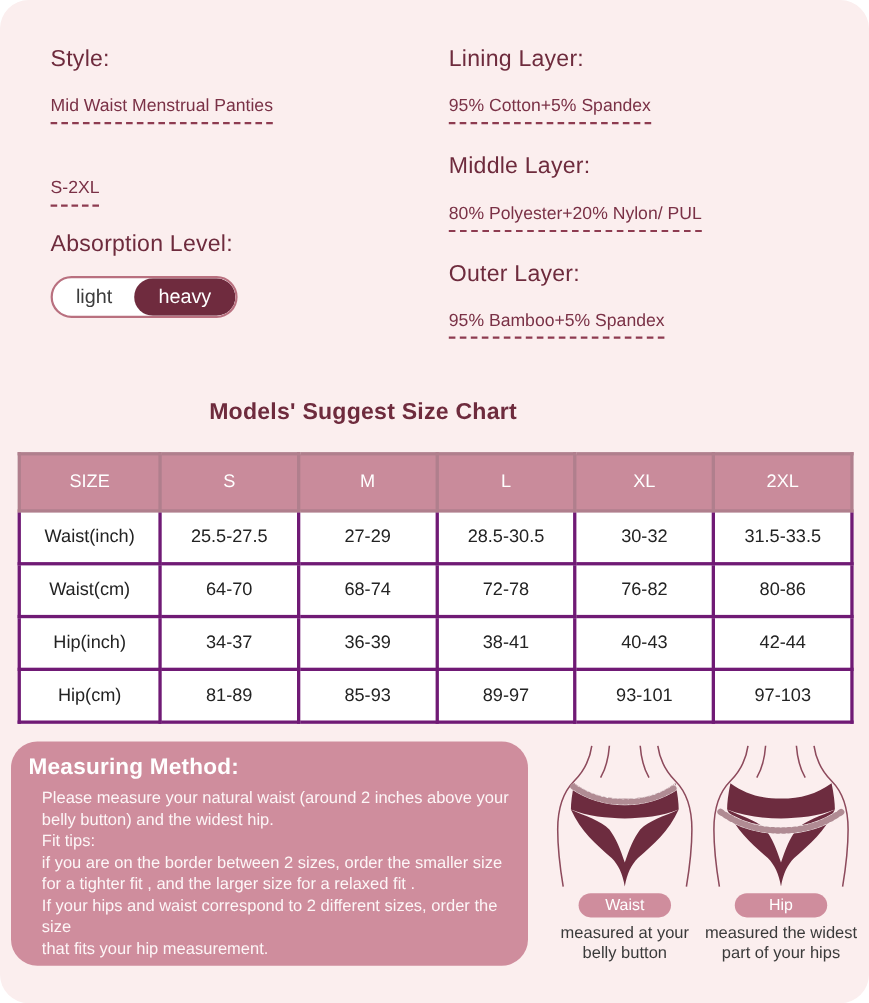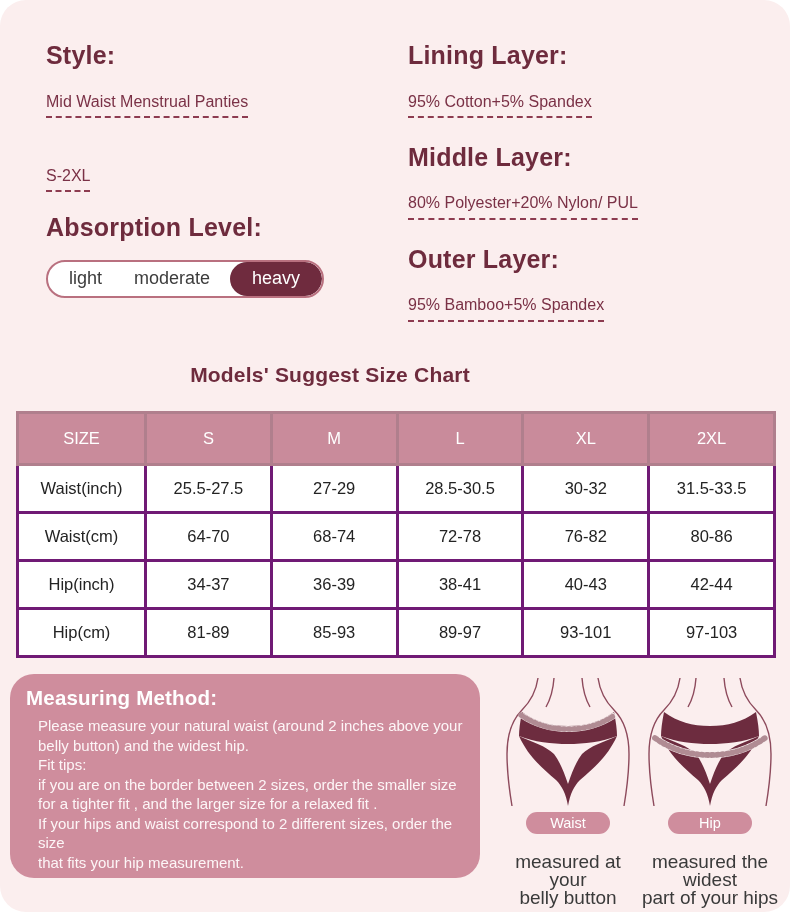--- a/index.html
+++ b/index.html
@@ -14,21 +14,21 @@
     box-sizing:border-box;
   }
 
   
   .specs{position:absolute;left:0;top:0;width:790px;height:350px;}
   .col{position:absolute;}
   .col-left{left:46px;top:42px;width:340px;}
   .col-right{left:408px;top:42px;width:360px;}
 
   .spec-label{
-    color:#6e2b3d;font-weight:bold;font-size:25px;
+    color:#6e2b3d;font-weight:normal;font-size:21px;
     letter-spacing:.2px;line-height:1.1;
   }
   .spec-value{
     display:inline-block;color:#7a3146;font-size:16px;
     line-height:1.15;padding-bottom:5px;
     border-bottom:2.5px dashed #8d3b50;
     white-space:nowrap;
   }
   .gap-a{height:23px;}
   .gap-b{height:26px;}
@@ -88,22 +88,22 @@
   .fig{position:absolute;top:0;width:140px;}
   .fig.left{left:6px;}
   .fig.right{left:148px;}
   .fig svg{display:block;}
   .fig-badge{
     display:block;margin:4px auto 0 auto;background:#cf8d9d;color:#ffffff;
     font-size:14.5px;border-radius:12px;padding:3px 0;width:84px;
     text-align:center;
   }
   .fig-cap{
-    text-align:center;font-size:19px;color:#3a3a3a;line-height:18px;
-    margin-top:19px;
+    text-align:center;font-size:15px;color:#3a3a3a;line-height:18px;
+    margin-top:6px;
   }
 </style>
 </head>
 <body>
 
 <div class="page">
 
   <div class="specs">
 
     <div class="col col-left">
@@ -111,21 +111,20 @@
       <div class="gap-a"></div>
       <div><span class="spec-value">Mid Waist Menstrual Panties</span></div>
       <div class="gap-b"></div>
       <div class="gap-a"></div>
       <div><span class="spec-value">S-2XL</span></div>
       <div class="gap-c"></div>
       <div class="spec-label">Absorption Level:</div>
 
       <div class="pill">
         <span class="pill-seg first">light</span>
-        <span class="pill-seg">moderate</span>
         <span class="pill-seg active">heavy</span>
       </div>
     </div>
 
     <div class="col col-right">
       <div class="spec-label">Lining Layer:</div>
       <div class="gap-a"></div>
       <div><span class="spec-value">95% Cotton+5% Spandex</span></div>
       <div class="gap-b"></div>
       <div class="spec-label">Middle Layer:</div>

